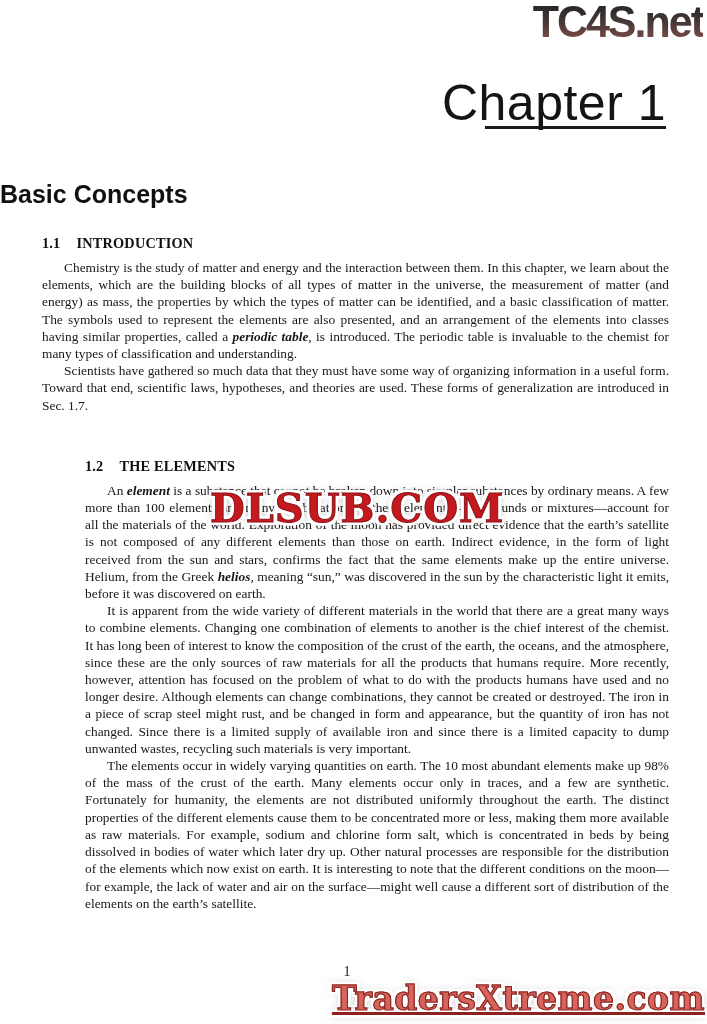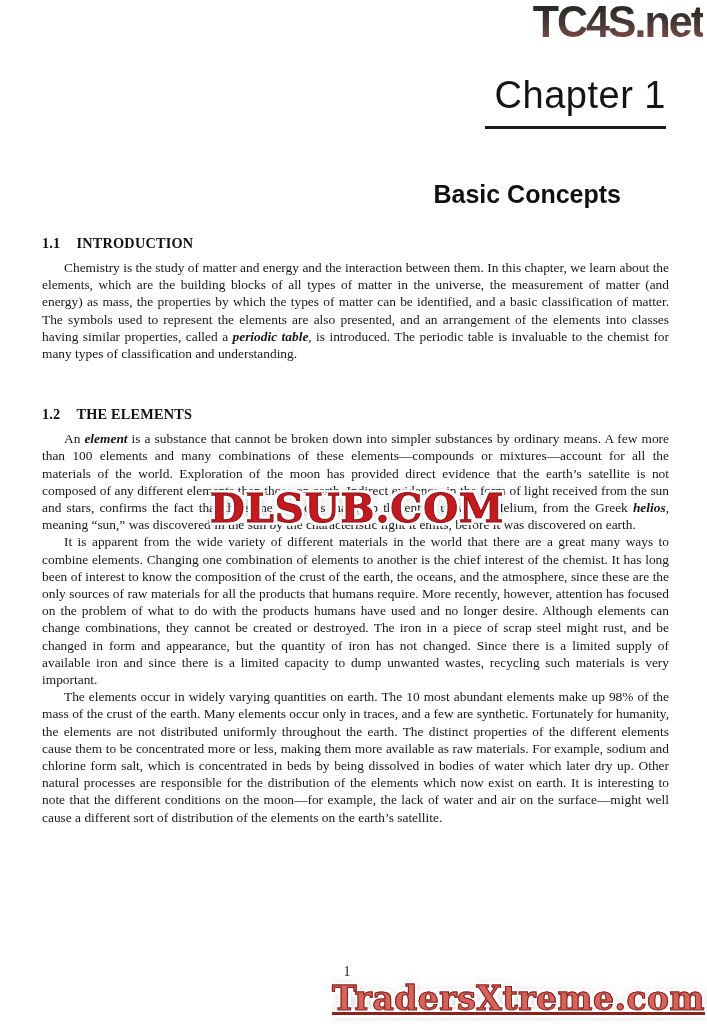--- a/index.html
+++ b/index.html
@@ -20,47 +20,47 @@
     transform:scaleY(1.04); transform-origin:top right;
     background:linear-gradient(180deg,#262626 18%,#4a3a38 55%,#7d4b46 85%,#8a544e 100%);
     -webkit-background-clip:text; background-clip:text;
     color:transparent;
     text-shadow:none;
   }
   
   .chapter{
     position:absolute; top:74px; right:41px;
     font-family:"Liberation Sans", sans-serif;
-    font-size:38px; color:#141414; letter-spacing:0.5px;margin-left:46px;
+    font-size:50px; color:#141414; letter-spacing:0.5px;margin-left:46px;
   }
   .chapter-rule{
     position:absolute; top:126px; right:41px;
     width:181px; height:3px; background:#1b1b1b;
   }
   
   .title{
     position:absolute; top:180px; left:0; width:621px;
-    text-align:right;
+    text-align:left;
     font-family:"Liberation Sans", sans-serif;
     font-weight:bold; font-size:25px; color:#101010;
   }
   
   .content{
     position:absolute; left:42px; top:235px; width:627px;
   }
   .section-heading{
     font-weight:bold; font-size:14.3px; color:#101010;
     margin:0 0 7px 0; letter-spacing:0.2px;
   }
   .section-number{ margin-right:16px; }
   .content p{
     margin:0; text-align:justify; text-indent:22px;
     font-size:13.4px; line-height:17.2px; color:#171717;
   }
-  .section-2{ margin-top:44px; }
+  .section-2{ margin-top:44px;margin-left:43px; }
   
   .wm-mid{
     position:absolute; left:210px; top:484px;
     font-family:"DejaVu Serif", serif;
     font-weight:bold; font-size:40px; letter-spacing:1px;
     color:#c41a1f;
     -webkit-text-stroke:1px #8c1014;
     text-shadow:
       -3px -3px 0 #ffffff, 3px -3px 0 #ffffff,
       -3px 3px 0 #ffffff, 3px 3px 0 #ffffff,
@@ -101,20 +101,21 @@
 
   <div class="title">Basic Concepts</div>
 
   <div class="content">
 
     <div class="section">
       <div class="section-heading">
         <span class="section-number">1.1</span><span>INTRODUCTION</span>
       </div>
       <p><span>Chemistry is the study of matter and energy and the interaction between them. In this chapter, we learn about the elements, which are the building blocks of all types of matter in the universe, the measurement of matter (and energy) as mass, the properties by which the types of matter can be identified, and a basic classification of matter. The symbols used to represent the elements are also presented, and an arrangement of the elements into classes having similar properties, called a </span><em>periodic table</em><span>, is introduced. The periodic table is invaluable to the chemist for many types of classification and understanding.</span></p>
+      <p><span>Scientists have gathered so much data that they must have some way of organizing information in a useful form. Toward that end, scientific laws, hypotheses, and theories are used. These forms of generalization are introduced in Sec. 1.7.</span></p>
     </div>
 
     <div class="section section-2">
       <div class="section-heading">
         <span class="section-number">1.2</span><span>THE ELEMENTS</span>
       </div>
       <p><span>An </span><em>element</em><span> is a substance that cannot be broken down into simpler substances by ordinary means. A few more than 100 elements and many combinations of these elements—compounds or mixtures—account for all the materials of the world. Exploration of the moon has provided direct evidence that the earth’s satellite is not composed of any different elements than those on earth. Indirect evidence, in the form of light received from the sun and stars, confirms the fact that the same elements make up the entire universe. Helium, from the Greek </span><em>helios</em><span>, meaning “sun,” was discovered in the sun by the characteristic light it emits, before it was discovered on earth.</span></p>
       <p><span>It is apparent from the wide variety of different materials in the world that there are a great many ways to combine elements. Changing one combination of elements to another is the chief interest of the chemist. It has long been of interest to know the composition of the crust of the earth, the oceans, and the atmosphere, since these are the only sources of raw materials for all the products that humans require. More recently, however, attention has focused on the problem of what to do with the products humans have used and no longer desire. Although elements can change combinations, they cannot be created or destroyed. The iron in a piece of scrap steel might rust, and be changed in form and appearance, but the quantity of iron has not changed. Since there is a limited supply of available iron and since there is a limited capacity to dump unwanted wastes, recycling such materials is very important.</span></p>
       <p><span>The elements occur in widely varying quantities on earth. The 10 most abundant elements make up 98% of the mass of the crust of the earth. Many elements occur only in traces, and a few are synthetic. Fortunately for humanity, the elements are not distributed uniformly throughout the earth. The distinct properties of the different elements cause them to be concentrated more or less, making them more available as raw materials. For example, sodium and chlorine form salt, which is concentrated in beds by being dissolved in bodies of water which later dry up. Other natural processes are responsible for the distribution of the elements which now exist on earth. It is interesting to note that the different conditions on the moon—for example, the lack of water and air on the surface—might well cause a different sort of distribution of the elements on the earth’s satellite.</span></p>
     </div>

